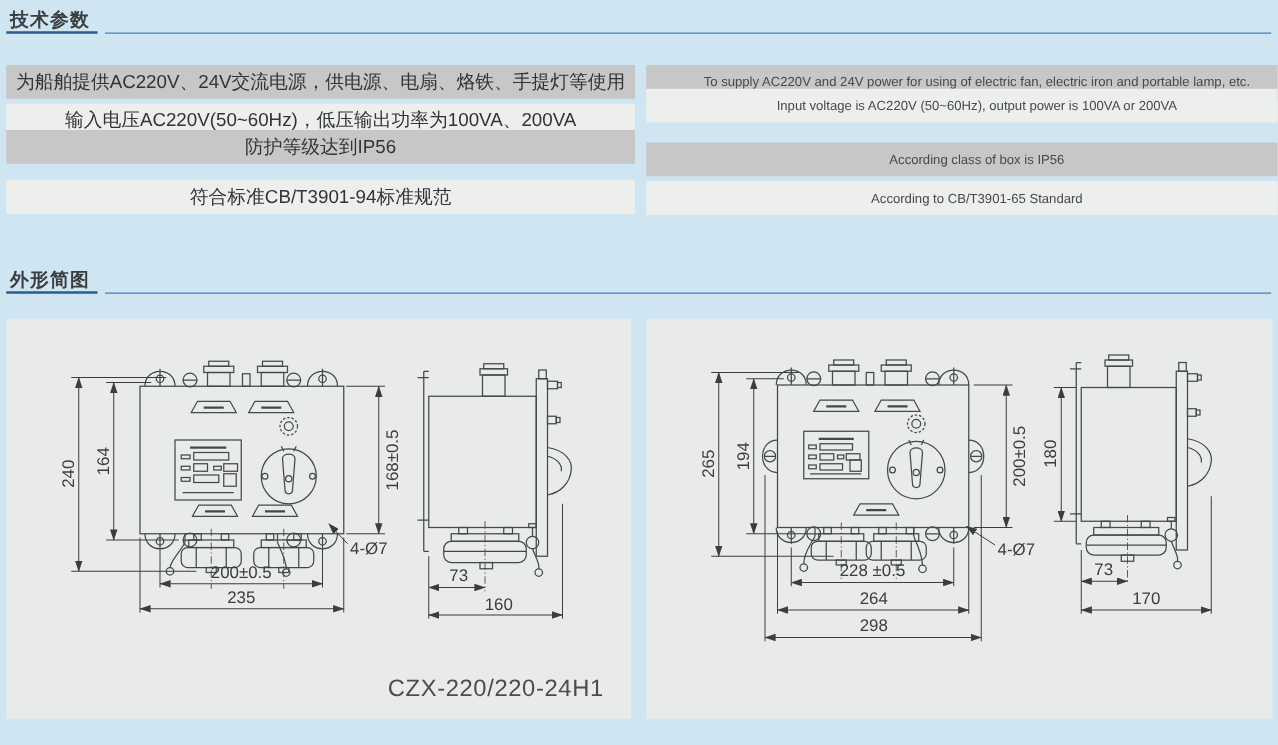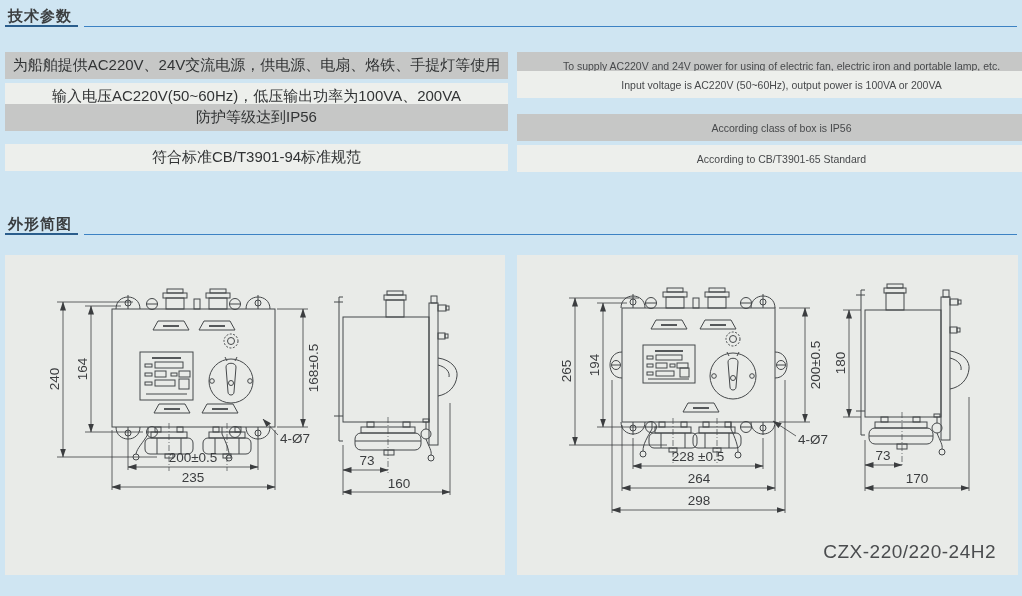--- a/index.html
+++ b/index.html
@@ -246,20 +246,21 @@
       <g>
         <line class="dim" x1="338" y1="190" x2="338" y2="240"></line>
         <line class="dim" x1="338" y1="215" x2="383" y2="215" marker-start="url(#ar)" marker-end="url(#ar)"></line>
         <text class="dt" x="362" y="210" text-anchor="middle">73</text>
         <line class="dim" x1="445" y1="148" x2="445" y2="240"></line>
         <line class="dim" x1="338" y1="237" x2="445" y2="237" marker-start="url(#ar)" marker-end="url(#ar)"></line>
         <text class="dt" x="394" y="233" text-anchor="middle">160</text>
       </g>
     </g>
   </svg>
+  <div class="caption">CZX-220/220-24H1</div>
 </div>
 
 <div class="panel" id="panel-right">
   <svg class="drawing" width="501" height="272" viewBox="0 0 501 272">
 
     <g>
       <rect class="tl" x="105" y="53" width="153" height="114"></rect>
       <g>
         <path class="tl" d="M104,53 c0,-16 24,-16 24,0"></path>
           <line class="tl" x1="116" y1="39" x2="116" y2="53"></line>
@@ -441,14 +442,13 @@
         <text class="dt" x="328" y="108" text-anchor="middle" transform="rotate(-90 328 108)">180</text>
         <line class="dim" x1="348" y1="185" x2="348" y2="236"></line>
         <line class="dim" x1="348" y1="210" x2="385" y2="210" marker-start="url(#ar)" marker-end="url(#ar)"></line>
         <text class="dt" x="366" y="205" text-anchor="middle">73</text>
         <line class="dim" x1="452" y1="142" x2="452" y2="236"></line>
         <line class="dim" x1="348" y1="233" x2="452" y2="233" marker-start="url(#ar)" marker-end="url(#ar)"></line>
         <text class="dt" x="400" y="228" text-anchor="middle">170</text>
       </g>
     </g>
   </svg>
-  <div class="caption">CZX-220/220-24H2</div>
 </div>
 
 </body></html>

